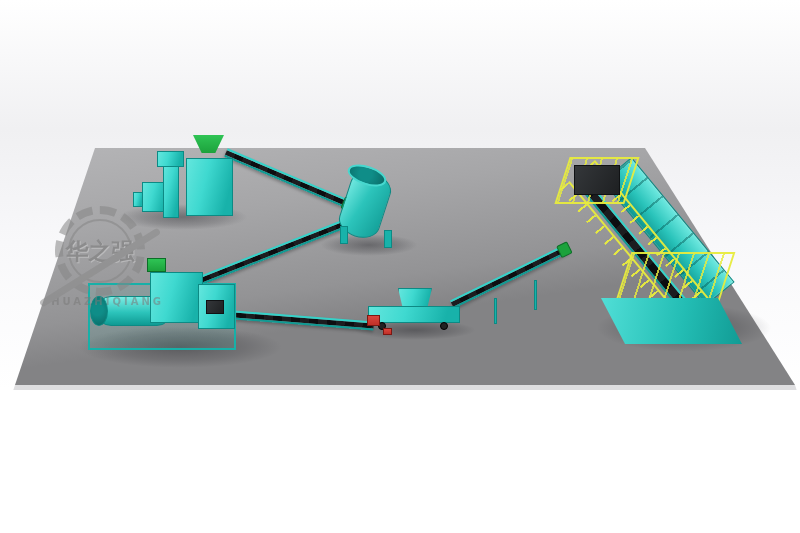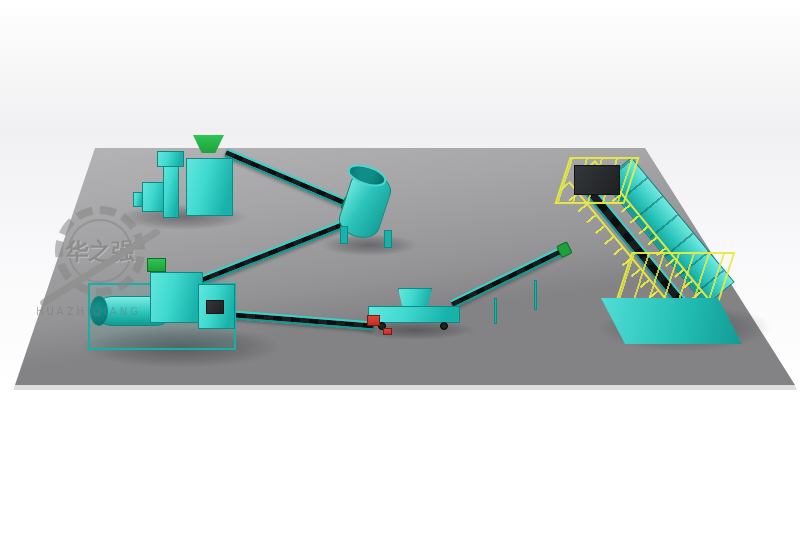--- a/index.html
+++ b/index.html
@@ -100,21 +100,21 @@
     color:rgba(122,122,122,.50);
     text-shadow:1px 1px 0 rgba(255,255,255,.55),-1px -1px 1px rgba(70,70,70,.30);}
   .wm-logo{position:absolute;left:36px;top:206px;width:128px;height:136px;z-index:19;opacity:.55;color:#7f7f7f;}
   .gear{position:relative;width:90px;height:90px;margin:0 auto;border:8px dashed #868686;border-radius:50%;}
   .gear::before{content:"";position:absolute;inset:5px;border:2px solid #868686;border-radius:50%;}
   .gear-center{position:absolute;left:50%;top:50%;transform:translate(-50%,-50%);
     font-size:23px;font-weight:700;white-space:nowrap;color:#7a7a7a;
     text-shadow:1px 1px 0 rgba(255,255,255,.5);}
   .wrench{position:absolute;left:-6px;top:58px;width:140px;height:7px;border-radius:4px;
     background:#8a8a8a;transform:rotate(-32deg);}
-  .logo-latin{margin-top:10px;text-align:left;font-size:10px;font-weight:400;letter-spacing:3px;color:#7a7a7a;}
+  .logo-latin{margin-top:0;text-align:right;font-size:10px;font-weight:700;letter-spacing:3px;color:#7a7a7a;}
 </style>
 </head>
 <body>
 
 <div class="scene">
 
   <div class="platform"></div>
   <div class="platform-edge"></div>
 
   <div class="shadow" style="left:118px;top:204px;width:130px;height:26px;"></div>

